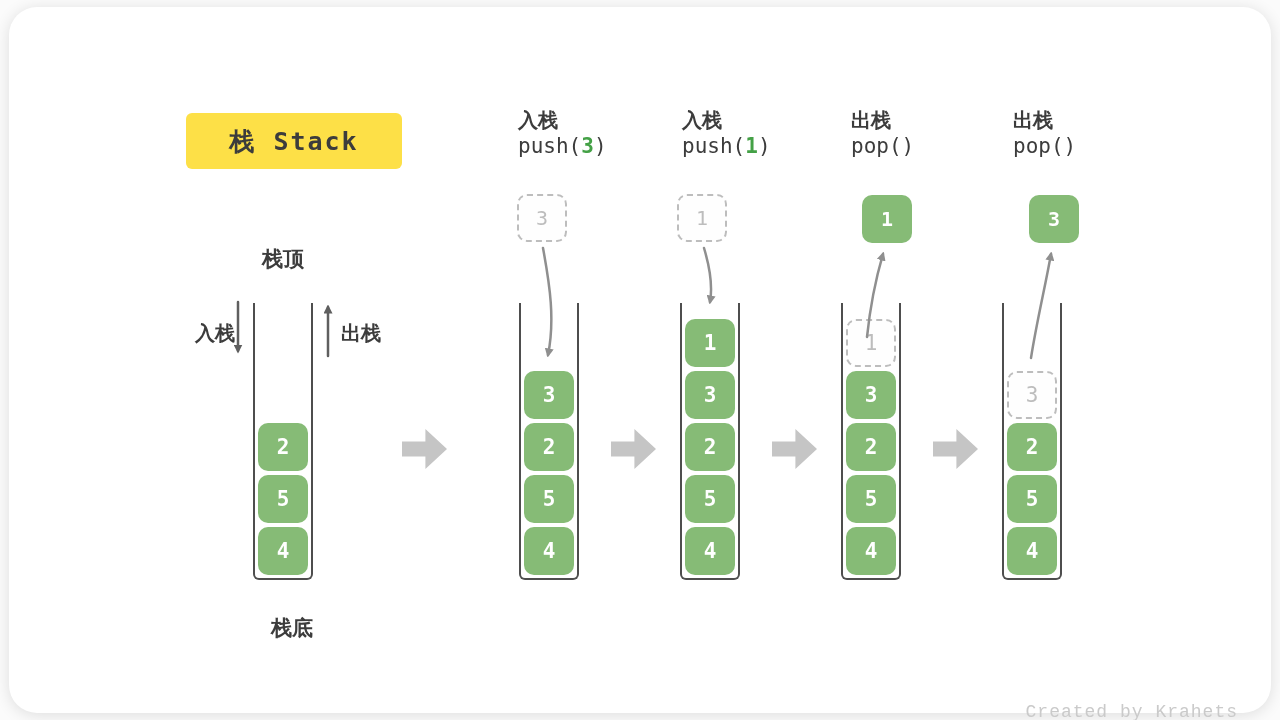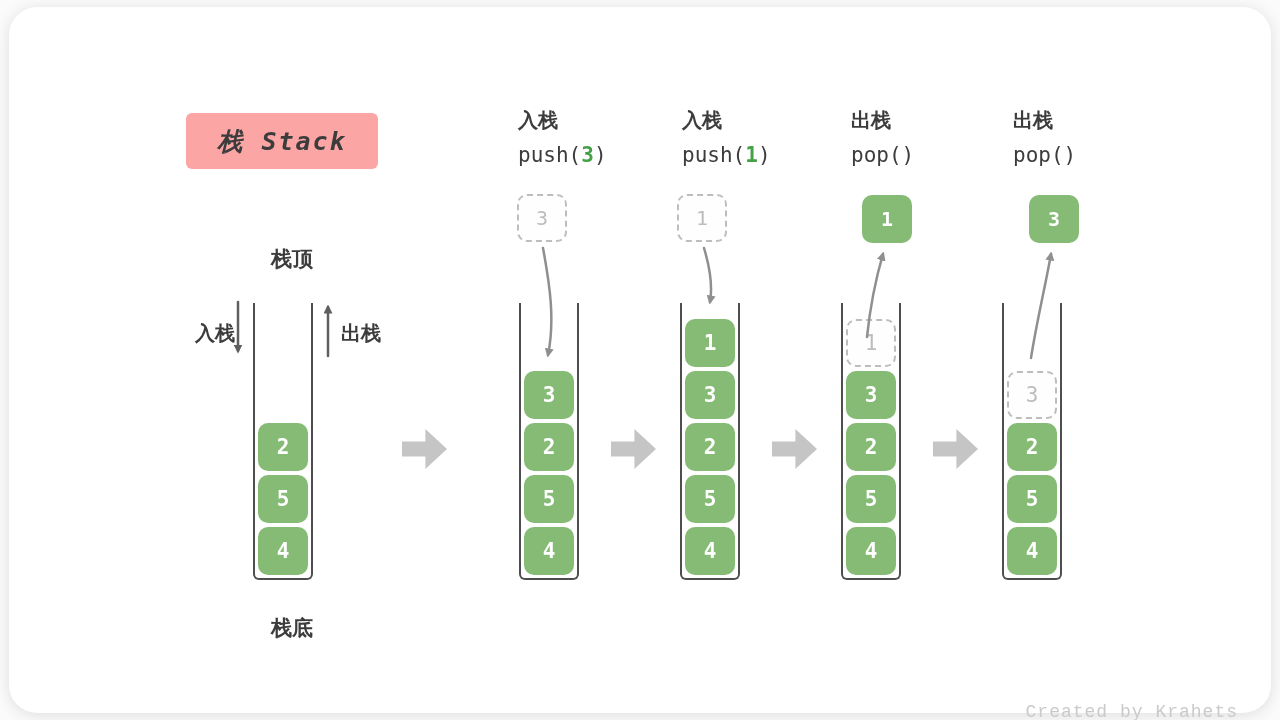--- a/index.html
+++ b/index.html
@@ -2,27 +2,27 @@
 <html><head>
 <meta charset="utf-8">
 <style>
   * { margin:0; padding:0; box-sizing:border-box; }
   html,body { width:1280px; height:720px; background:#fbfbfb; font-family:"DejaVu Sans", sans-serif; }
   .canvas { position:relative; width:1280px; height:720px; overflow:hidden; }
   .card { position:absolute; left:9px; top:7px; width:1262px; height:706px;
           background:#ffffff; border-radius:28px; box-shadow:0 2px 16px rgba(0,0,0,.12); }
 
   
-  .title-badge { position:absolute; left:186px; top:113px; width:192px; height:56px;
-    background:#fca5a5; border-radius:6px; display:flex; align-items:center; justify-content:center;
-    font-family:"DejaVu Sans Mono", monospace; font-size:25px; font-weight:bold; color:#3c3c3c; letter-spacing:2px;font-style:italic; }
+  .title-badge { position:absolute; left:186px; top:113px; width:216px; height:56px;
+    background:#fde047; border-radius:6px; display:flex; align-items:center; justify-content:center;
+    font-family:"DejaVu Sans Mono", monospace; font-size:25px; font-weight:bold; color:#3c3c3c; letter-spacing:2px; }
 
   
   .cn { position:absolute; font-weight:bold; color:#3c3c3c; font-size:21px; }
-  .lbl-top    { left:253px; top:245px; width:60px; text-align:right; }
+  .lbl-top    { left:253px; top:245px; width:60px; text-align:center; }
   .lbl-bottom { left:253px; top:614px; width:60px; text-align:right; }
   .lbl-push   { left:187px; top:320px; width:48px; text-align:right; font-size:20px; }
   .lbl-pop    { left:341px; top:320px; width:48px; text-align:left;  font-size:20px; }
 
   
   .stack { position:absolute; top:303px; width:60px; height:277px; background:#fff;
     border-left:2px solid #4e4e4e; border-right:2px solid #4e4e4e; border-bottom:2px solid #4e4e4e;
     border-radius:0 0 6px 6px; }
   #stack1 { left:253px; } #stack2 { left:519px; } #stack3 { left:680px; }
   #stack4 { left:841px; } #stack5 { left:1002px; }
@@ -38,21 +38,21 @@
     display:flex; align-items:center; justify-content:center;
     font-family:"DejaVu Sans Mono", monospace; font-size:20px; z-index:6; }
   .float-box.dashed { background:#fefefe; border:2px dashed #bdbdbd; color:#bdbdbd; }
   .float-box.solid  { background:#86bb76; color:#fff; font-weight:bold; }
   #float1 { left:517px; top:194px; } #float2 { left:677px; top:194px; }
   #float3 { left:862px; top:195px; } #float4 { left:1029px; top:195px; }
 
   
   .op-head { position:absolute; top:107px; }
   .op-head .op   { font-weight:bold; color:#3c3c3c; font-size:20px; }
-  .op-head .code { margin-top:9px; font-family:"DejaVu Sans Mono", monospace; font-size:21px; color:#3c3c3c; }
+  .op-head .code { margin-top:0; font-family:"DejaVu Sans Mono", monospace; font-size:21px; color:#3c3c3c; }
   .op-head .code .arg { color:#44a146; font-weight:bold; }
   #h1 { left:518px; } #h2 { left:682px; } #h3 { left:851px; } #h4 { left:1013px; }
 
   
   .step-arrow { position:absolute; top:429px; width:45px; height:40px; background:#c5c5c5;
     clip-path:polygon(0 31%, 52% 31%, 52% 0%, 100% 50%, 52% 100%, 52% 69%, 0 69%); }
   #sa1 { left:402px; } #sa2 { left:611px; } #sa3 { left:772px; } #sa4 { left:933px; }
 
   
   .arrows { position:absolute; left:0; top:0; width:1280px; height:720px; z-index:5; pointer-events:none; }

